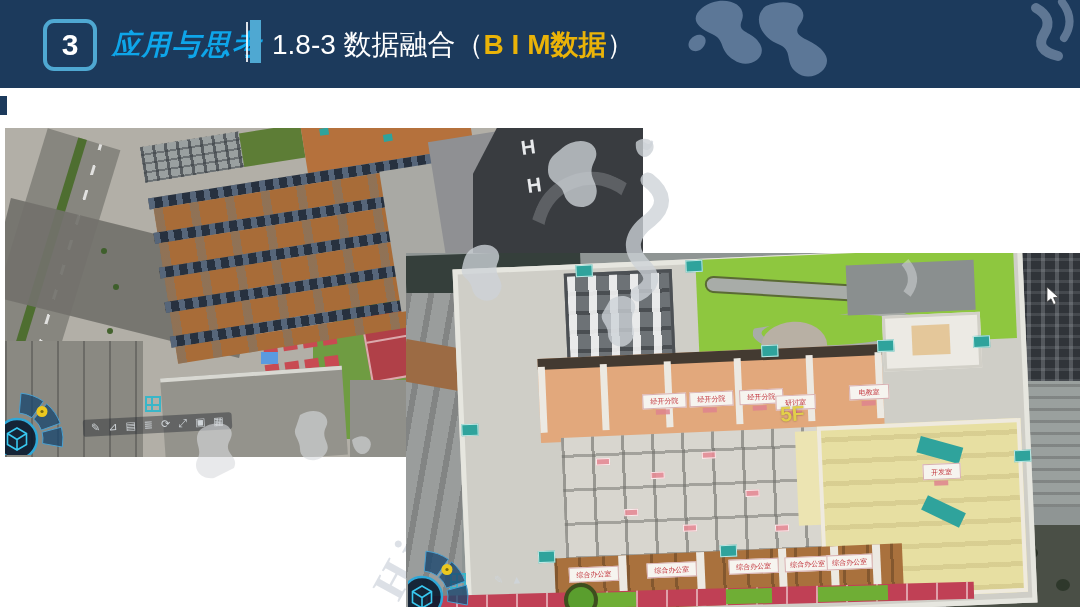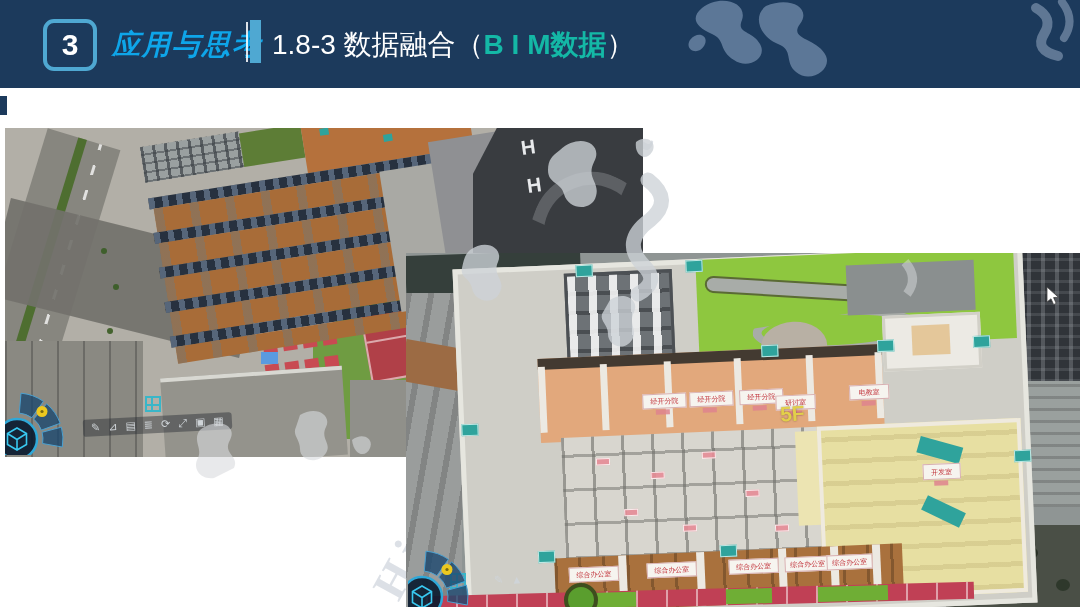--- a/index.html
+++ b/index.html
@@ -8,21 +8,21 @@
   .abs{position:absolute;}
 
   
   #header{left:0;top:0;width:1080px;height:88px;background:#1c3a5c;}
   #num-box{left:43px;top:19px;width:46px;height:44px;border:4px solid #4fa8d2;border-radius:11px;
            color:#fff;font-size:30px;font-weight:bold;display:flex;align-items:center;justify-content:center;}
   #sec-title{left:112px;top:26px;color:#0ea5e9;font-size:28px;font-weight:bold;letter-spacing:2px;font-style:italic;}
   #hdr-hairline{left:246px;top:22px;width:2px;height:40px;background:rgba(255,255,255,.85);}
   #hdr-bar{left:250px;top:20px;width:11px;height:43px;background:#4fa8d2;}
   #subtitle{left:272px;top:26px;font-size:28px;color:#fff;white-space:nowrap;}
-  #subtitle .hl{color:#14b8a6;font-weight:bold;}
+  #subtitle .hl{color:#eab308;font-weight:bold;}
   #edge-notch{left:0;top:96px;width:7px;height:19px;background:#1c3a5c;}
 
   
   #left-viewer{left:5px;top:128px;width:638px;height:329px;background:#b2afa7;overflow:hidden;z-index:10;}
   #right-viewer{left:406px;top:253px;width:674px;height:354px;background:#8f9594;overflow:hidden;z-index:20;}
 
   
   .roadv{left:6px;top:6px;width:76px;height:240px;background:#87867f;transform:rotate(17deg);}
   .roadv .median{position:absolute;left:32px;top:0;width:9px;height:100%;background:#4e6e30;}
   .roadv .dash{position:absolute;left:54px;top:0;width:3px;height:100%;

